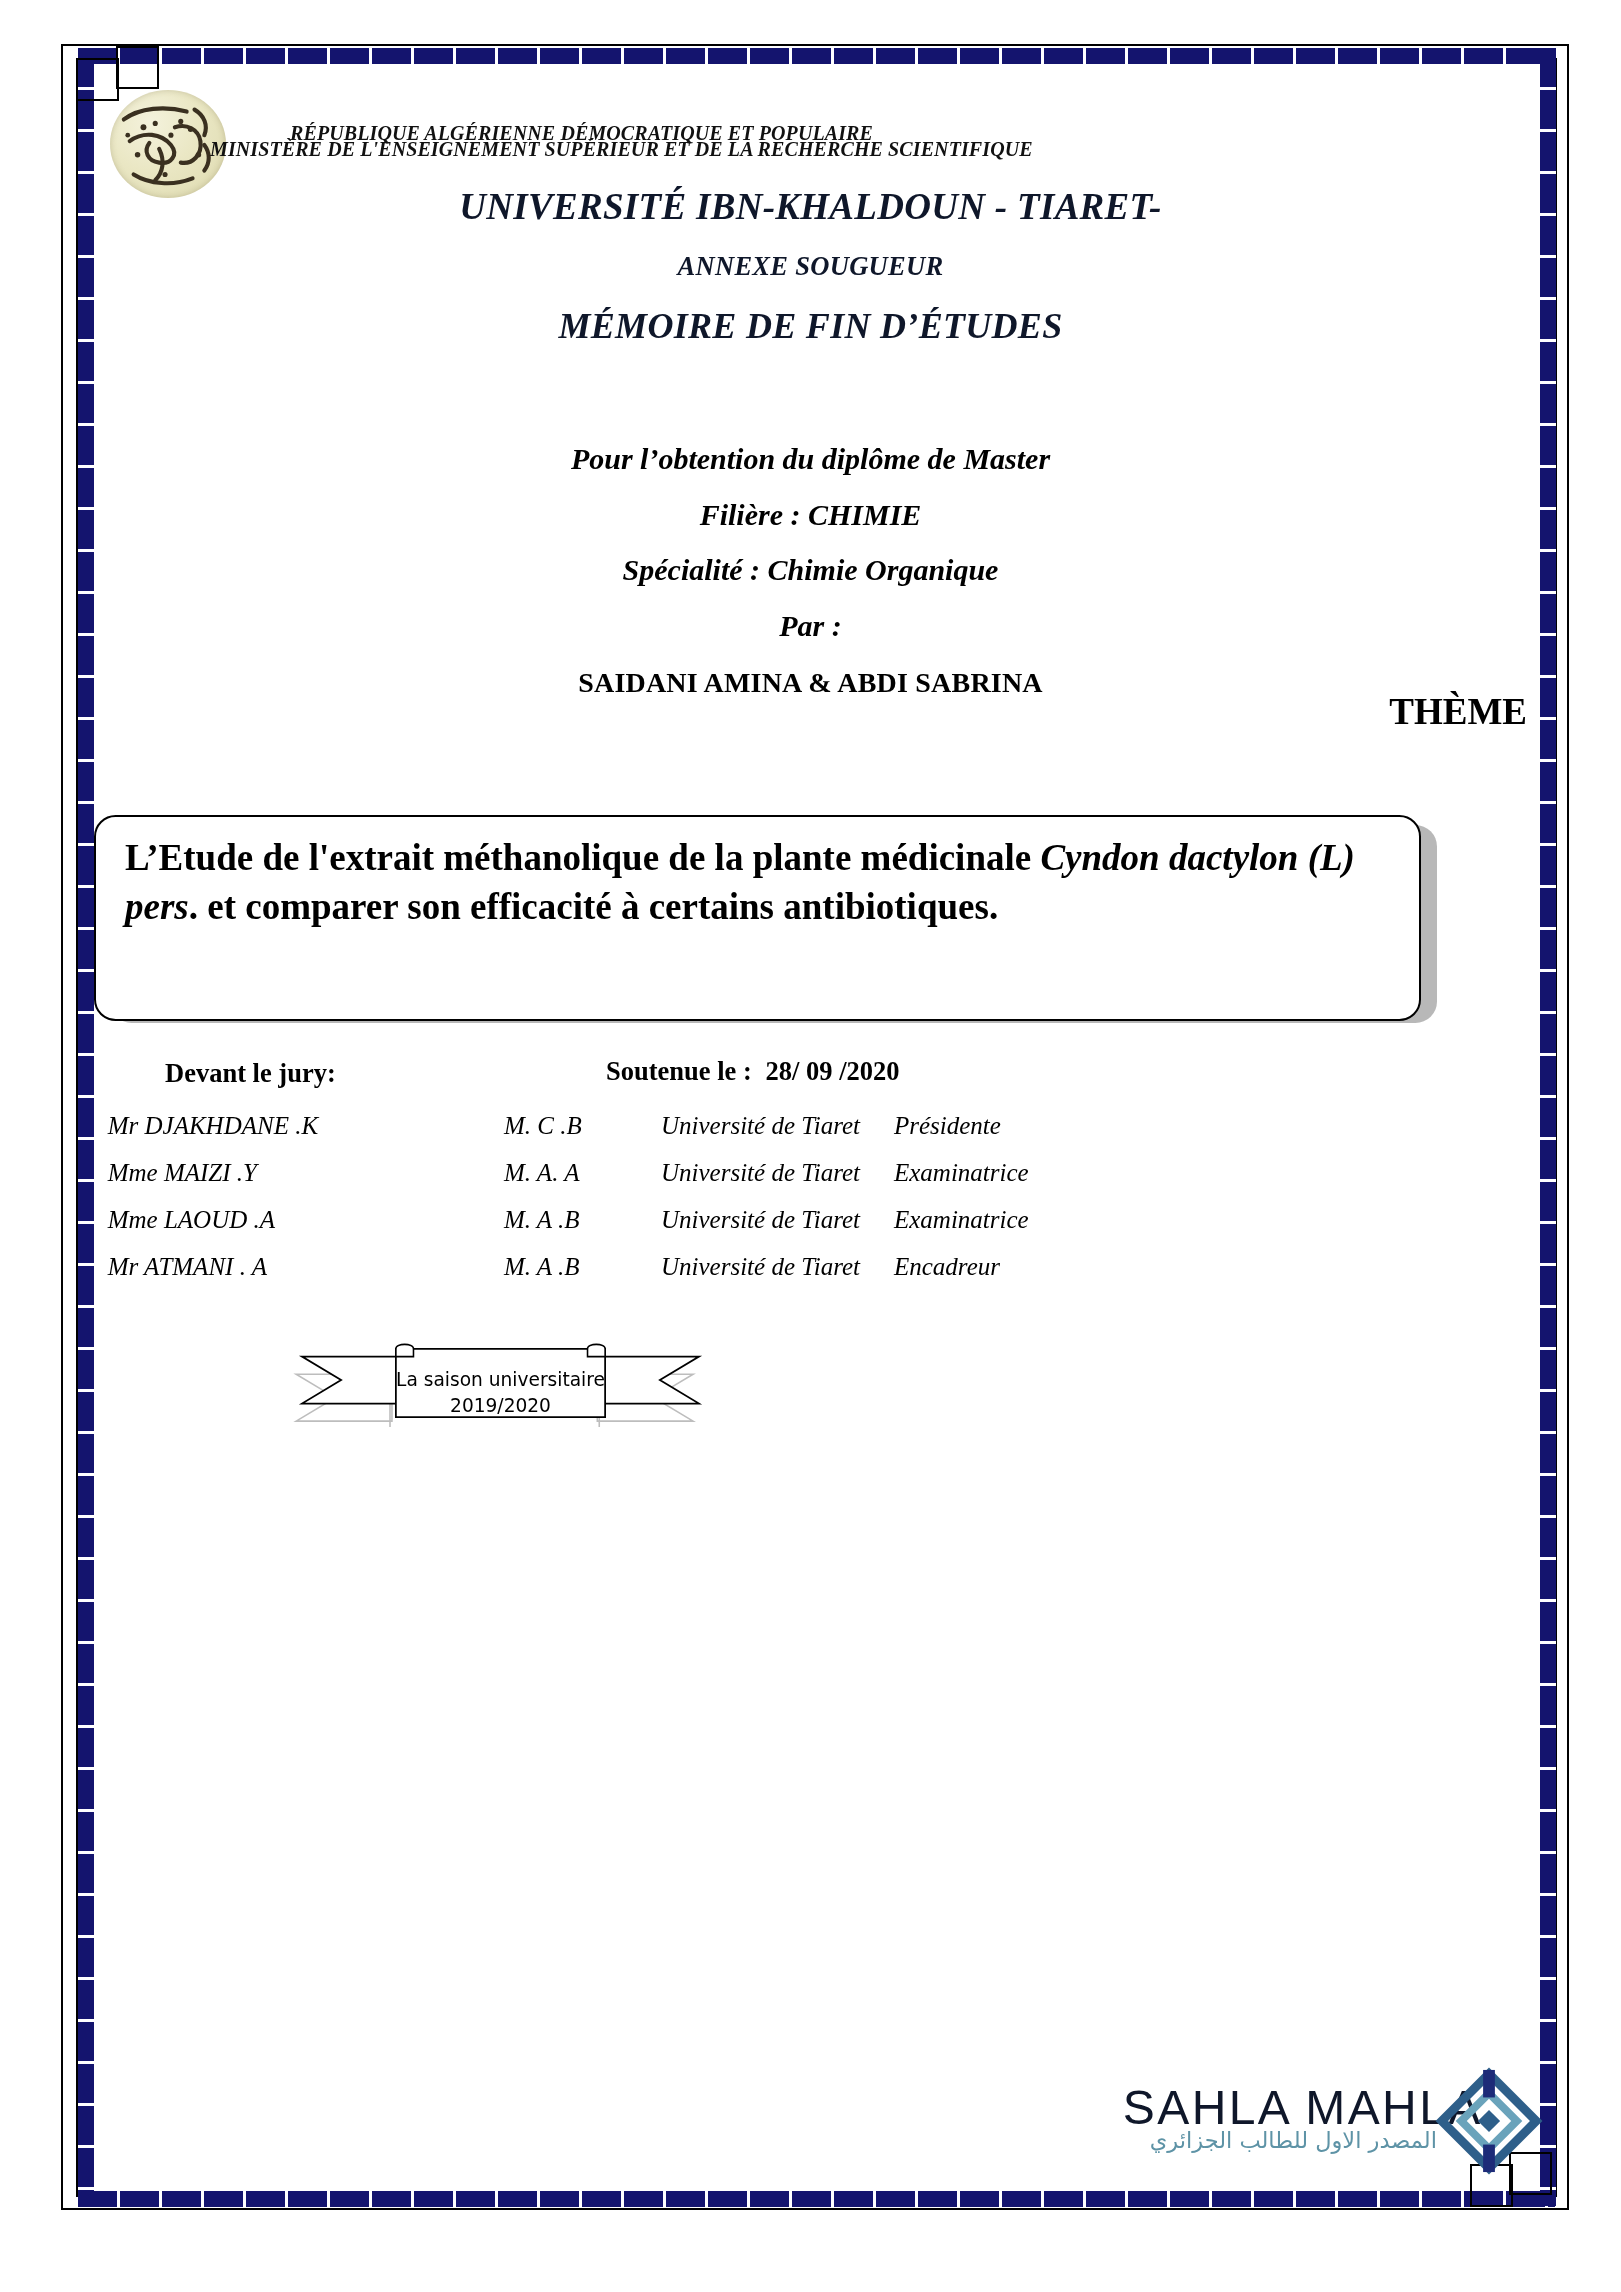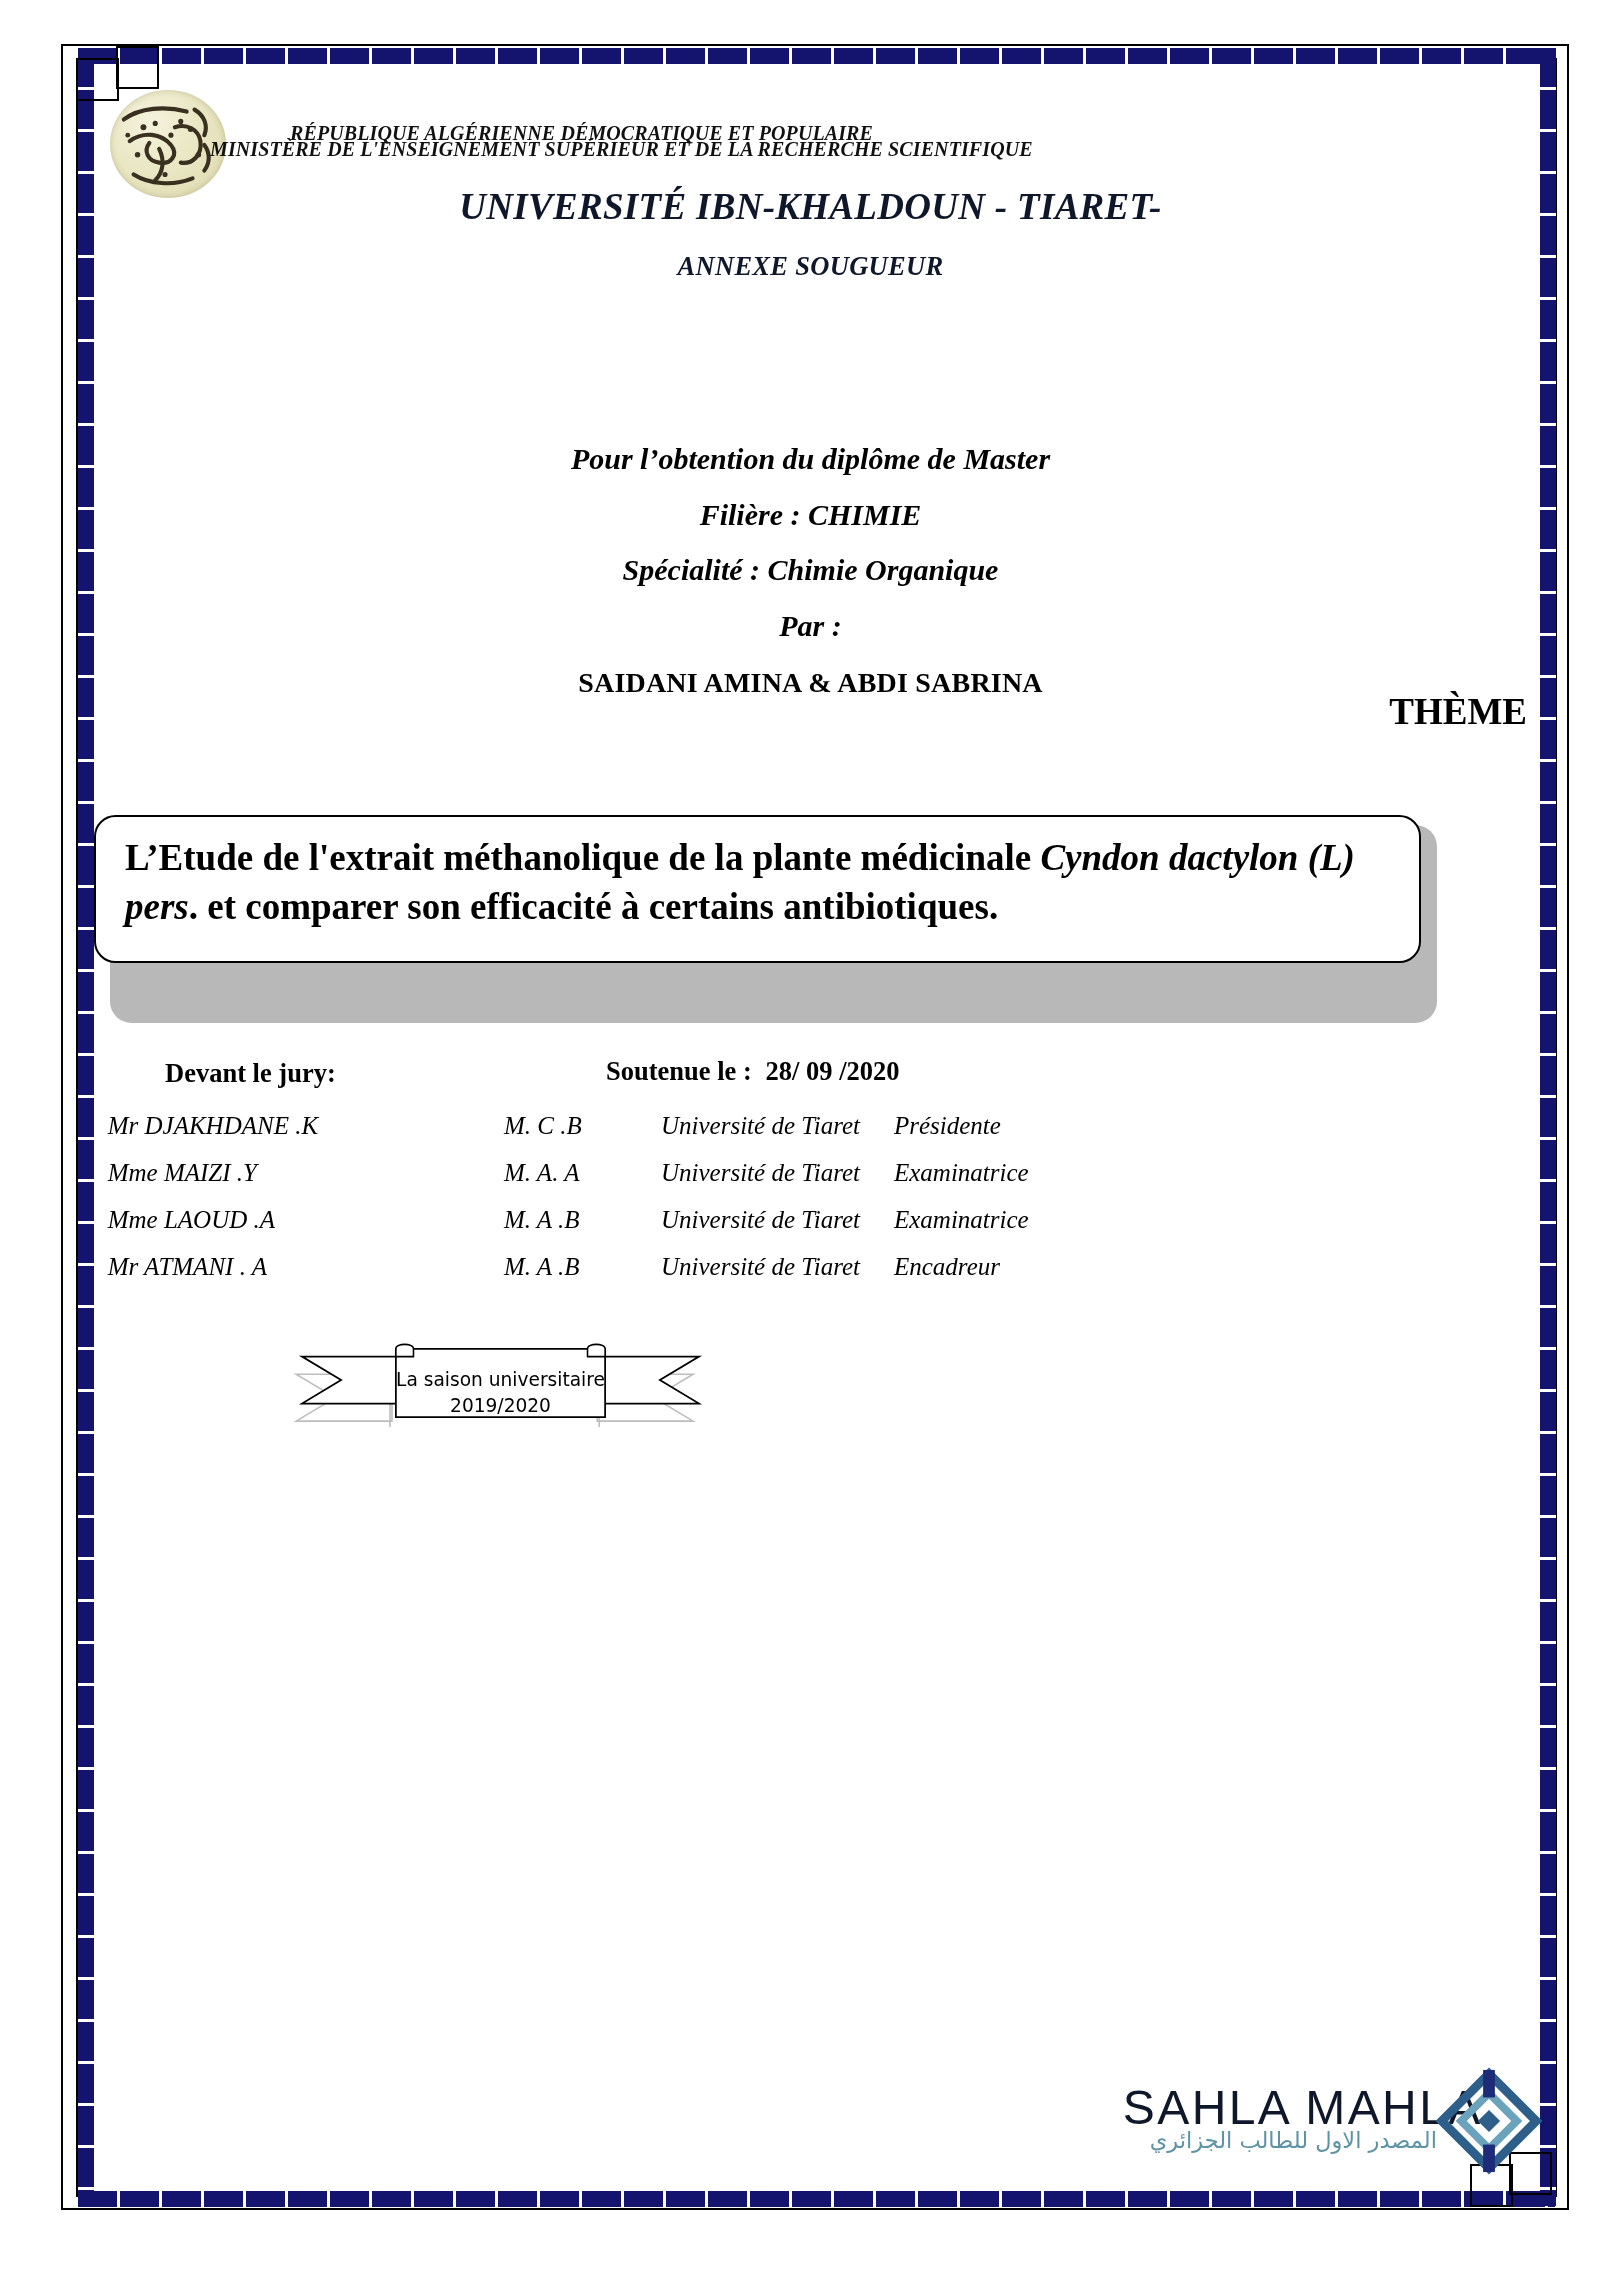--- a/index.html
+++ b/index.html
@@ -146,21 +146,21 @@
   #title-shadow {
     position: absolute;
     left: 15.7px; top: 9.8px;
     width: 1327px; height: 198px;
     background: #b8b8b8;
     border-radius: 21.6px;
   }
   #title-box {
     position: absolute;
     left: 0px; top: 0px;
-    width: 1327px; height: 148px;
+    width: 1327px; height: 206px;
     background: #ffffff;
     border: 2.5px solid #000;
     border-radius: 21.6px;
   }
   #title-text {
     position: absolute;
     left: 29px; top: 15.7px;
     width: 1264px;
     font-size: 37px;
     font-weight: bold;
@@ -295,20 +295,21 @@
           <circle cx="18" cy="46" r="2.4"></circle>
         </g>
       </svg>
     </div>
 
     <div class="hdr-line" id="hdr1">RÉPUBLIQUE ALGÉRIENNE DÉMOCRATIQUE ET POPULAIRE</div>
     <div class="hdr-line" id="hdr2">MINISTÈRE DE L'ENSEIGNEMENT SUPÉRIEUR ET DE LA RECHERCHE SCIENTIFIQUE</div>
 
     <div class="big-title" id="t-univ">UNIVERSITÉ IBN-KHALDOUN - TIARET-</div>
     <div class="big-title" id="t-annexe">ANNEXE SOUGUEUR</div>
+    <div class="big-title" id="t-memoire">MÉMOIRE DE FIN D’ÉTUDES</div>
 
     <div class="mid-line" id="m-pour">Pour l’obtention du diplôme de Master</div>
     <div class="mid-line" id="m-fil">Filière : CHIMIE</div>
     <div class="mid-line" id="m-spec">Spécialité : Chimie Organique</div>
     <div class="mid-line" id="m-par">Par :</div>
 
     <div id="authors">SAIDANI AMINA &amp; ABDI  SABRINA</div>
     <div id="theme">THÈME</div>
 
     <div id="title-box-wrap">

